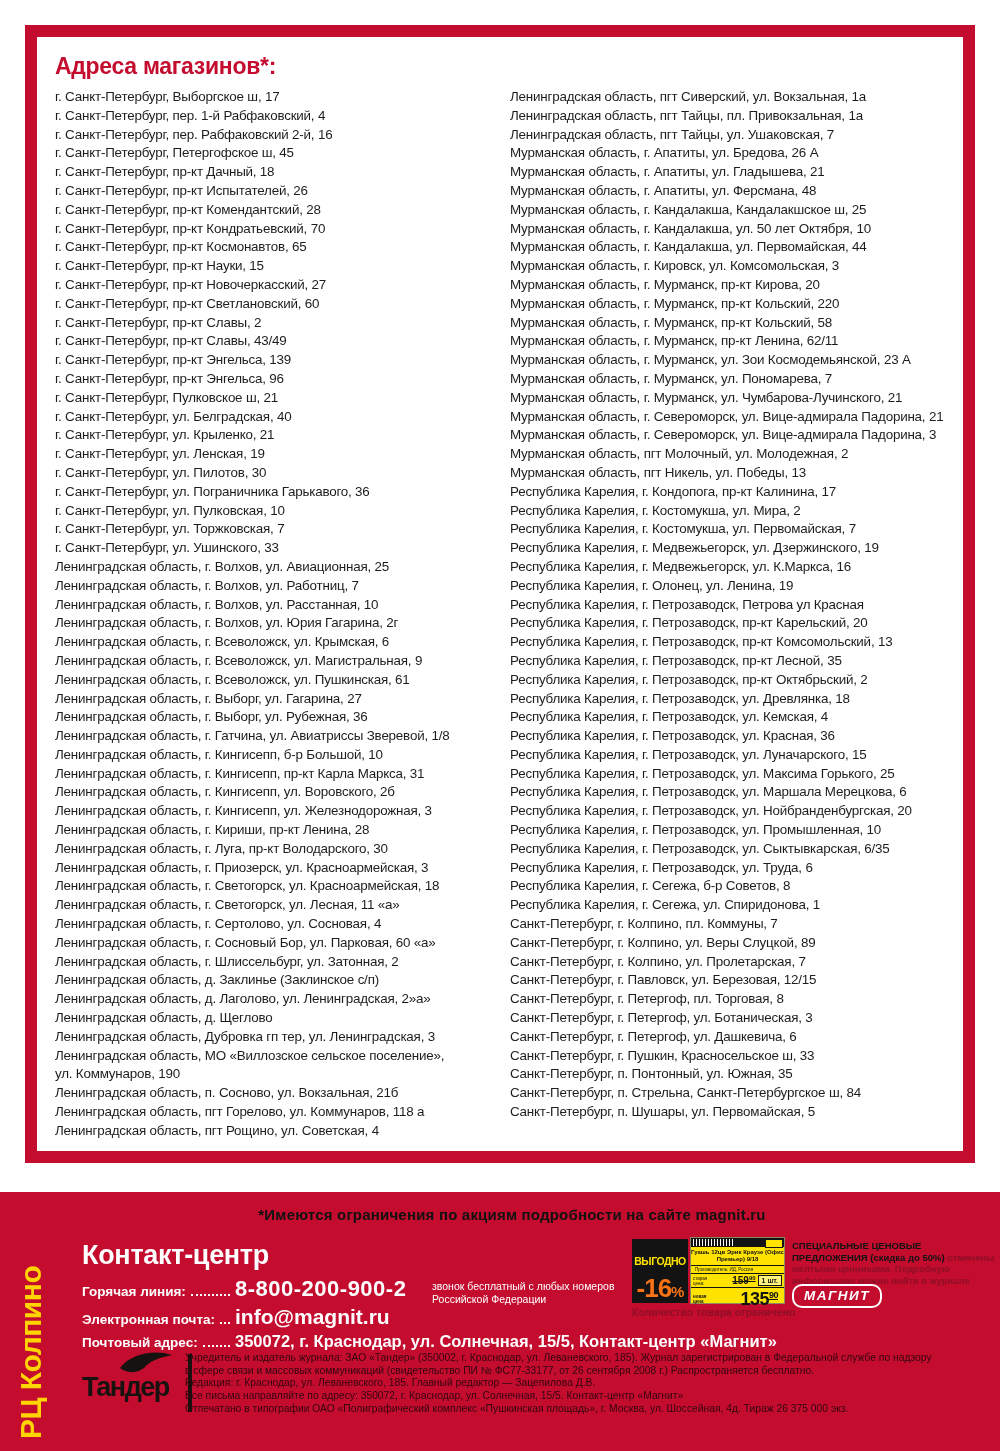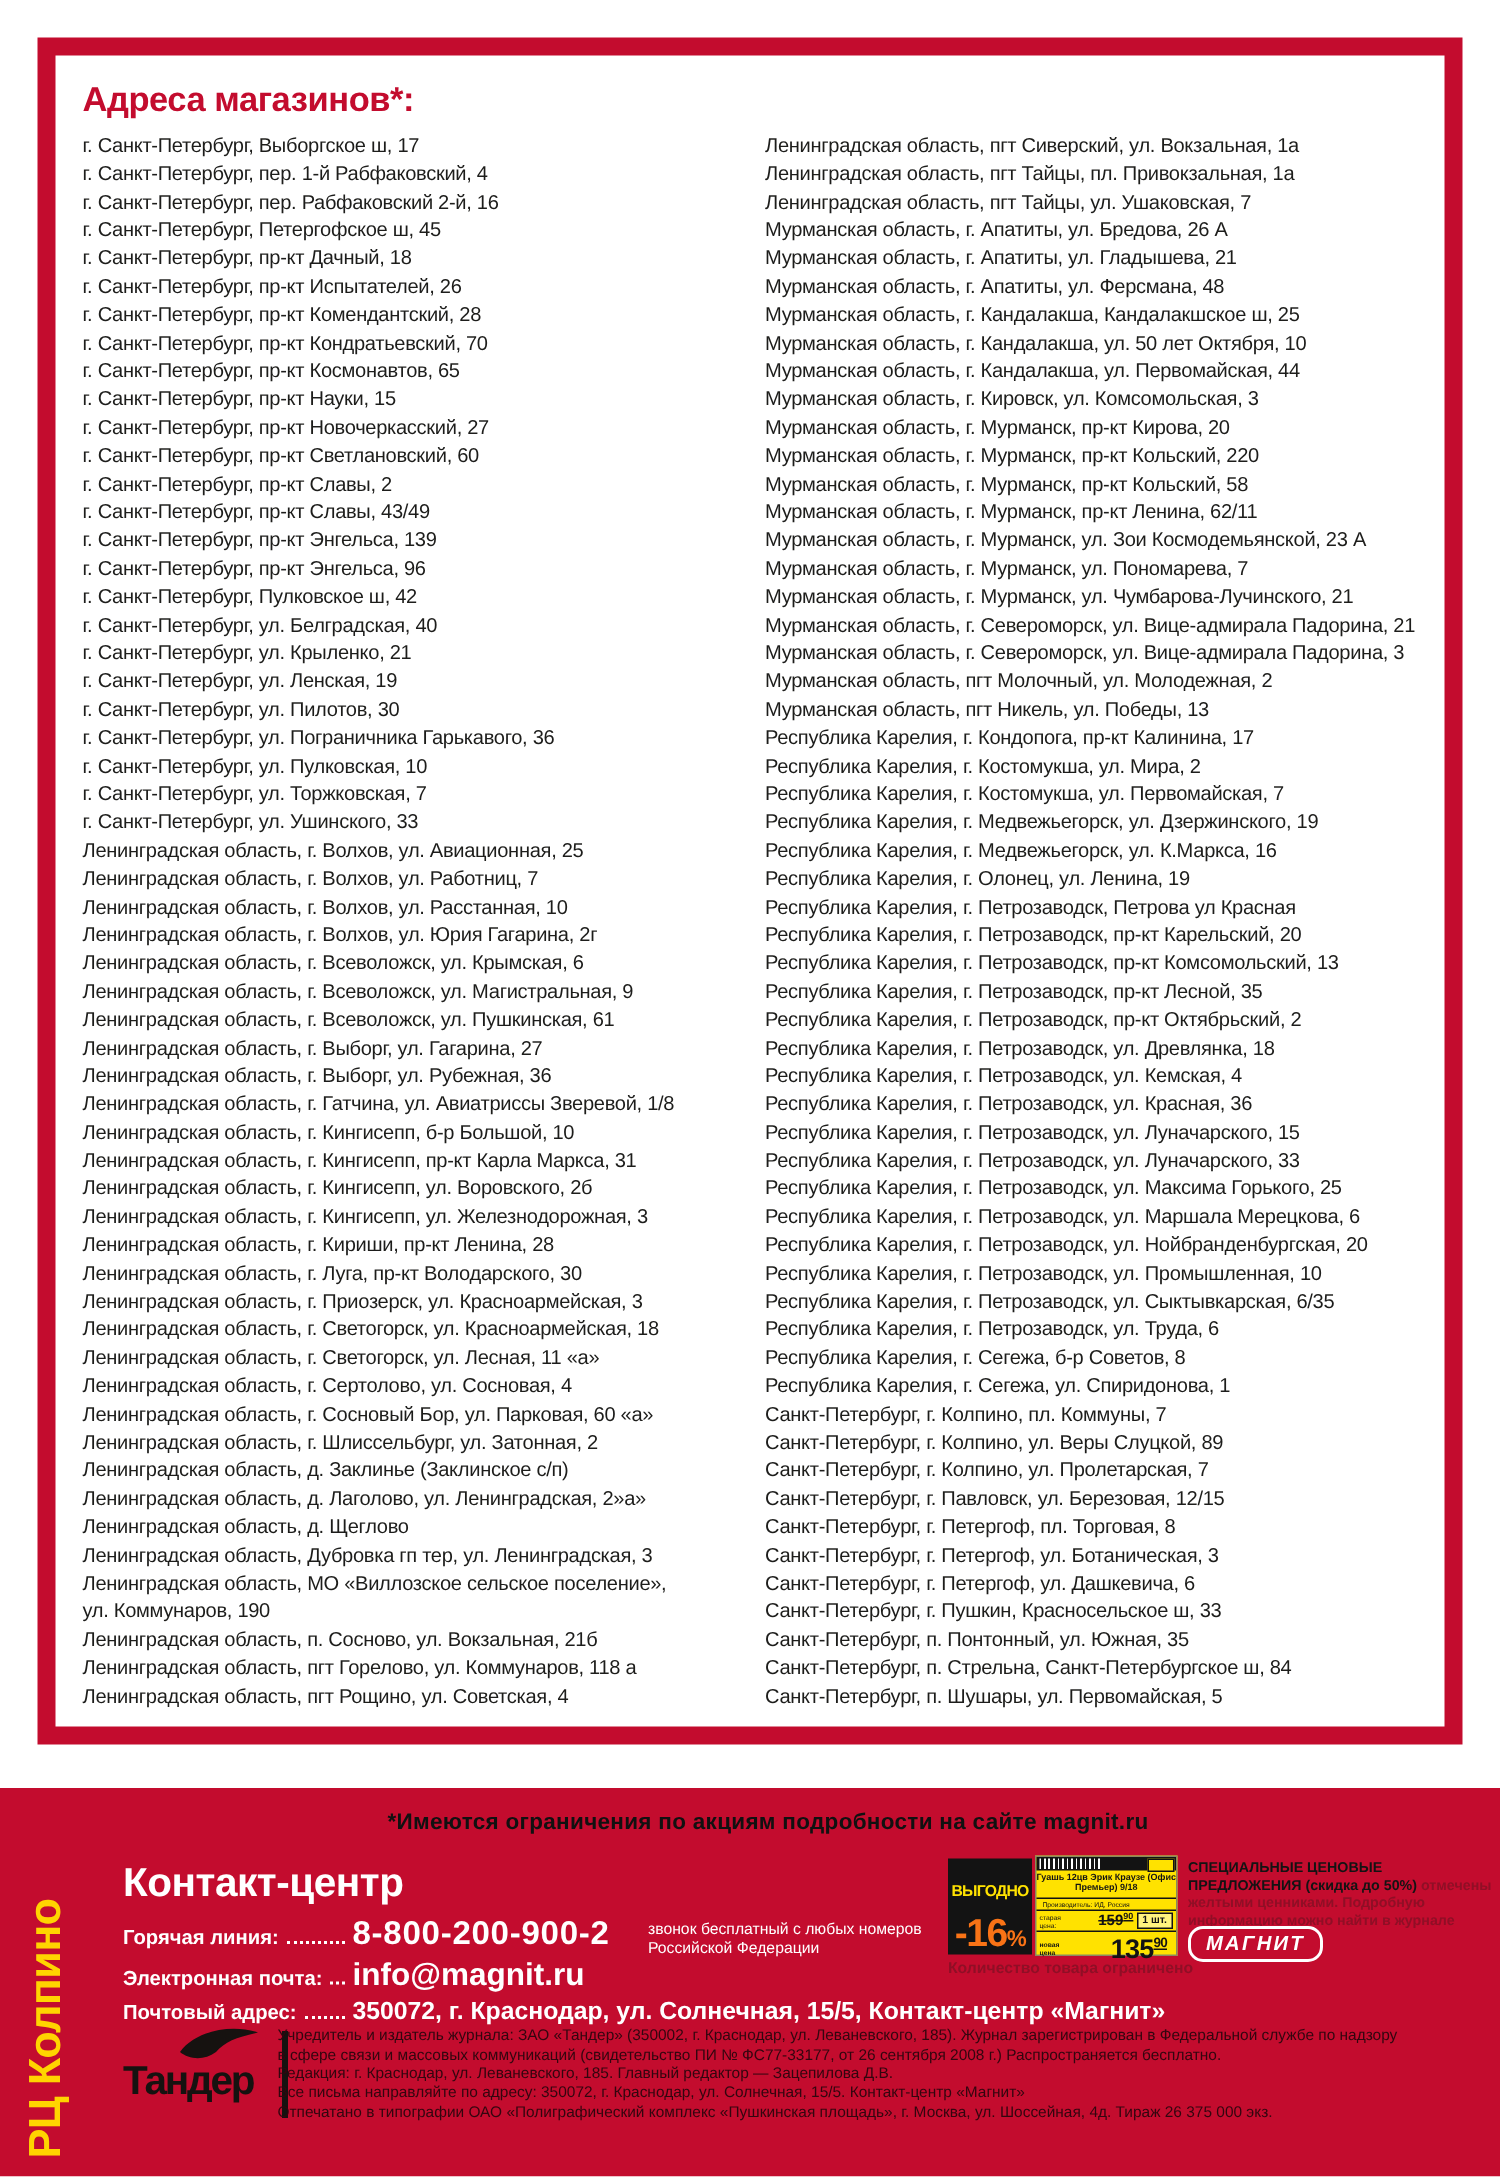--- a/index.html
+++ b/index.html
@@ -137,21 +137,21 @@
       <div class="addr-line">г. Санкт-Петербург, пр-кт Комендантский, 28</div>
       <div class="addr-line">г. Санкт-Петербург, пр-кт Кондратьевский, 70</div>
       <div class="addr-line">г. Санкт-Петербург, пр-кт Космонавтов, 65</div>
       <div class="addr-line">г. Санкт-Петербург, пр-кт Науки, 15</div>
       <div class="addr-line">г. Санкт-Петербург, пр-кт Новочеркасский, 27</div>
       <div class="addr-line">г. Санкт-Петербург, пр-кт Светлановский, 60</div>
       <div class="addr-line">г. Санкт-Петербург, пр-кт Славы, 2</div>
       <div class="addr-line">г. Санкт-Петербург, пр-кт Славы, 43/49</div>
       <div class="addr-line">г. Санкт-Петербург, пр-кт Энгельса, 139</div>
       <div class="addr-line">г. Санкт-Петербург, пр-кт Энгельса, 96</div>
-      <div class="addr-line">г. Санкт-Петербург, Пулковское ш, 42</div>
+      <div class="addr-line">г. Санкт-Петербург, Пулковское ш, 21</div>
       <div class="addr-line">г. Санкт-Петербург, ул. Белградская, 40</div>
       <div class="addr-line">г. Санкт-Петербург, ул. Крыленко, 21</div>
       <div class="addr-line">г. Санкт-Петербург, ул. Ленская, 19</div>
       <div class="addr-line">г. Санкт-Петербург, ул. Пилотов, 30</div>
       <div class="addr-line">г. Санкт-Петербург, ул. Пограничника Гарькавого, 36</div>
       <div class="addr-line">г. Санкт-Петербург, ул. Пулковская, 10</div>
       <div class="addr-line">г. Санкт-Петербург, ул. Торжковская, 7</div>
       <div class="addr-line">г. Санкт-Петербург, ул. Ушинского, 33</div>
       <div class="addr-line">Ленинградская область, г. Волхов, ул. Авиационная, 25</div>
       <div class="addr-line">Ленинградская область, г. Волхов, ул. Работниц, 7</div>
@@ -215,21 +215,20 @@
       <div class="addr-line">Республика Карелия, г. Олонец, ул. Ленина, 19</div>
       <div class="addr-line">Республика Карелия, г. Петрозаводск, Петрова ул Красная</div>
       <div class="addr-line">Республика Карелия, г. Петрозаводск, пр-кт Карельский, 20</div>
       <div class="addr-line">Республика Карелия, г. Петрозаводск, пр-кт Комсомольский, 13</div>
       <div class="addr-line">Республика Карелия, г. Петрозаводск, пр-кт Лесной, 35</div>
       <div class="addr-line">Республика Карелия, г. Петрозаводск, пр-кт Октябрьский, 2</div>
       <div class="addr-line">Республика Карелия, г. Петрозаводск, ул. Древлянка, 18</div>
       <div class="addr-line">Республика Карелия, г. Петрозаводск, ул. Кемская, 4</div>
       <div class="addr-line">Республика Карелия, г. Петрозаводск, ул. Красная, 36</div>
       <div class="addr-line">Республика Карелия, г. Петрозаводск, ул. Луначарского, 15</div>
-      <div class="addr-line">Республика Карелия, г. Петрозаводск, ул. Луначарского, 33</div>
       <div class="addr-line">Республика Карелия, г. Петрозаводск, ул. Максима Горького, 25</div>
       <div class="addr-line">Республика Карелия, г. Петрозаводск, ул. Маршала Мерецкова, 6</div>
       <div class="addr-line">Республика Карелия, г. Петрозаводск, ул. Нойбранденбургская, 20</div>
       <div class="addr-line">Республика Карелия, г. Петрозаводск, ул. Промышленная, 10</div>
       <div class="addr-line">Республика Карелия, г. Петрозаводск, ул. Сыктывкарская, 6/35</div>
       <div class="addr-line">Республика Карелия, г. Петрозаводск, ул. Труда, 6</div>
       <div class="addr-line">Республика Карелия, г. Сегежа, б-р Советов, 8</div>
       <div class="addr-line">Республика Карелия, г. Сегежа, ул. Спиридонова, 1</div>
       <div class="addr-line">Санкт-Петербург, г. Колпино, пл. Коммуны, 7</div>
       <div class="addr-line">Санкт-Петербург, г. Колпино, ул. Веры Слуцкой, 89</div>

